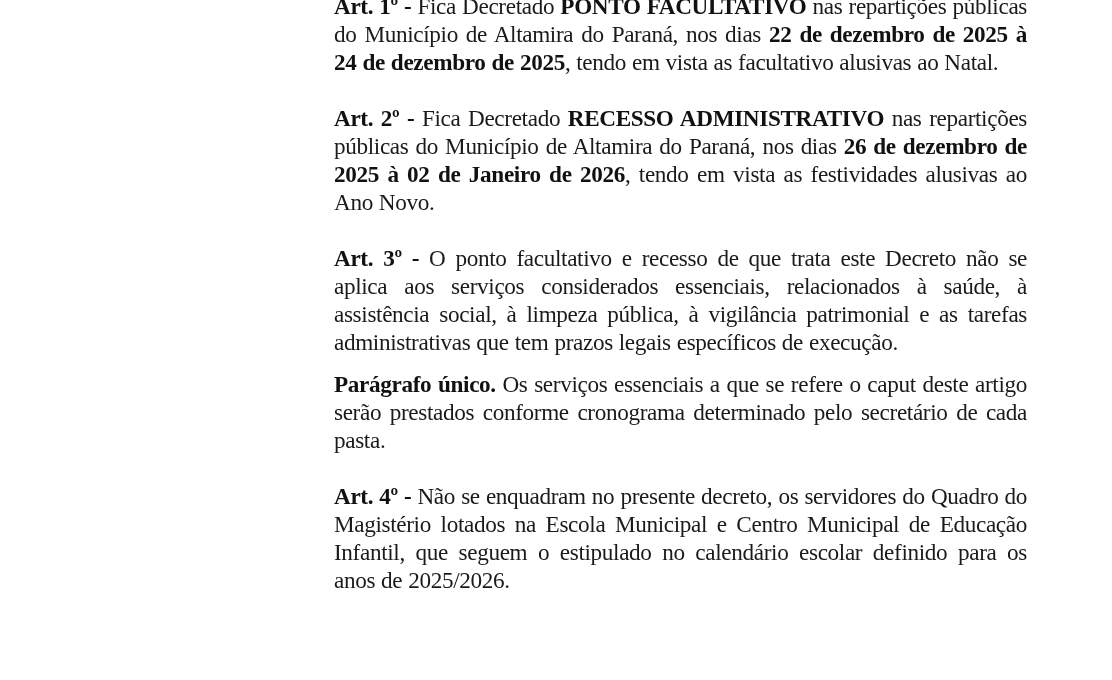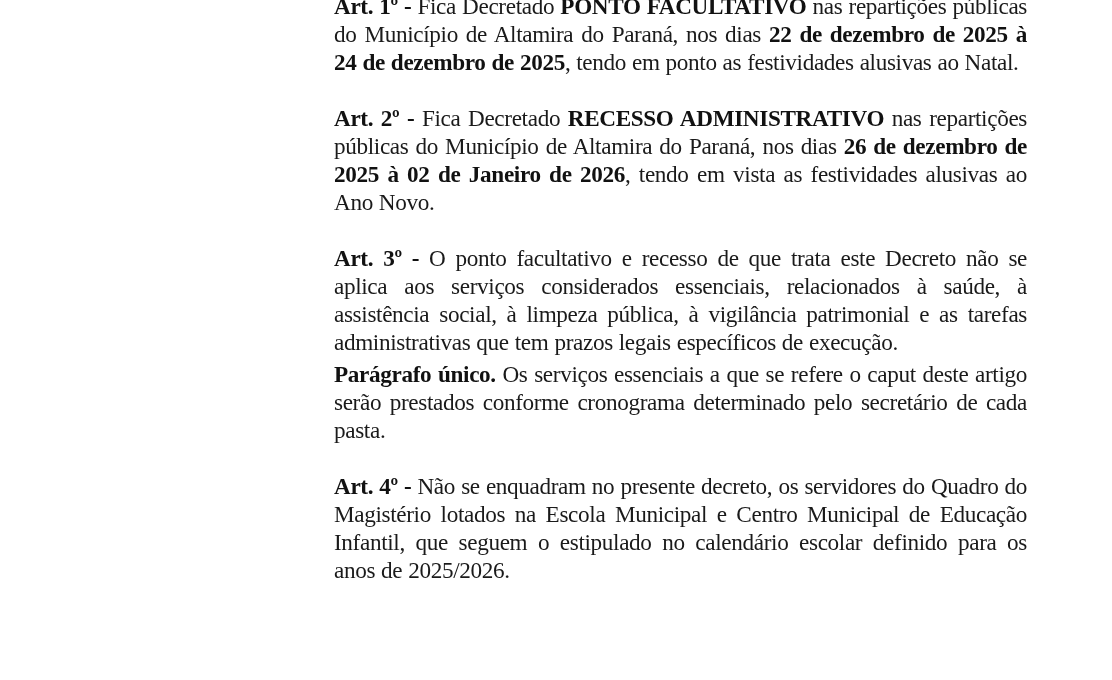--- a/index.html
+++ b/index.html
@@ -28,31 +28,31 @@
       text-align-last: left;
       margin: 0 0 28px 0;
       letter-spacing: -0.35px;
       word-spacing: 0.5px;
     }
     .article p {
       margin: 0;
       text-align: justify;
     }
     b { font-weight: bold; color: #111; }
-    .art3 { margin-bottom: 4px; }
+    .art3 { margin-bottom: 14px; }
     .paragrafo { margin-bottom: 28px; }
     .art4 { margin-bottom: 12px; }
   </style>
 </head>
 <body>
 
 <div class="page">
 
   <div class="article">
-    <p><b>Art. 1º -</b><span> Fica Decretado </span><b>PONTO FACULTATIVO</b><span> nas repartições públicas do Município de Altamira do Paraná, nos dias </span><b>22 de dezembro de 2025 à 24 de dezembro de 2025</b><span>, tendo em ponto as festividades alusivas ao Natal.</span></p>
+    <p><b>Art. 1º -</b><span> Fica Decretado </span><b>PONTO FACULTATIVO</b><span> nas repartições públicas do Município de Altamira do Paraná, nos dias </span><b>22 de dezembro de 2025 à 24 de dezembro de 2025</b><span>, tendo em vista as facultativo alusivas ao Natal.</span></p>
   </div>
 
   <div class="article">
     <p><b>Art. 2º -</b><span> Fica Decretado </span><b>RECESSO ADMINISTRATIVO</b><span> nas repartições públicas do Município de Altamira do Paraná, nos dias </span><b>26 de dezembro de 2025 à 02 de Janeiro de 2026</b><span>, tendo em vista as festividades alusivas ao Ano Novo.</span></p>
   </div>
 
   <div class="article art3">
     <p><b>Art. 3º -</b><span> O ponto facultativo e recesso de que trata este Decreto não se aplica aos serviços considerados essenciais, relacionados à saúde, à assistência social, à limpeza pública, à vigilância patrimonial e as tarefas administrativas que tem prazos legais específicos de execução.</span></p>
   </div>
 

